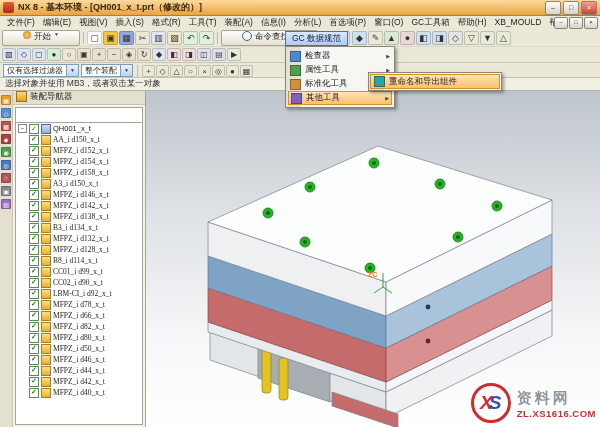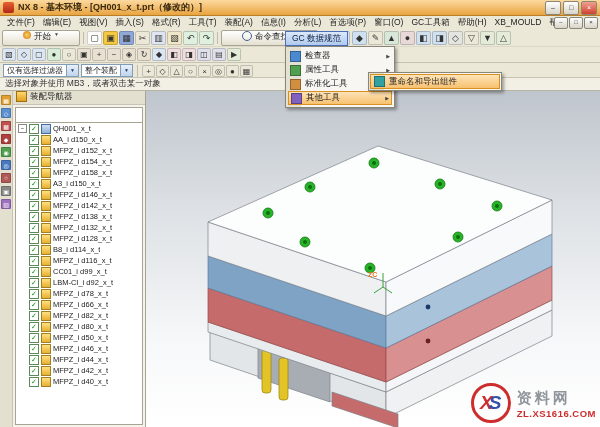--- a/index.html
+++ b/index.html
@@ -75,21 +75,21 @@
   
   .nav{position:absolute;left:13px;top:91px;bottom:0;width:133px;background:#f4f2ea;
     border-right:1px solid #a8a494;box-sizing:border-box;}
   .nav-header{height:13px;display:flex;align-items:flex-start;gap:3px;padding:0 3px;
     background:#e4e0d0;border-bottom:1px solid #c8c4b4;font-size:8.5px;}
   .nav-ico{width:9px;height:9px;background:linear-gradient(#ffd870,#e0a020);border:1px solid #a07010;}
   .nav-colhead{margin:2px;border:1px solid #a8a494;background:#fff;font-size:8px;padding:13px 3px;color:#333;}
   .tree{position:absolute;left:2px;right:2px;top:31px;bottom:2px;background:#fff;border:1px solid #a8a494;
     overflow:hidden;}
   .tree-row{height:11px;display:flex;align-items:center;gap:2px;padding-left:2px;font-size:7.5px;white-space:nowrap;}
-  .tree-row.child{padding-left:13px;}
+  .tree-row.child{padding-left:13px;font-family:Liberation Serif, serif;}
   .expander{width:7px;height:7px;border:1px solid #888;background:#fff;font-size:6px;line-height:6px;text-align:center;flex:0 0 auto;}
   .cb{width:8px;height:8px;border:1px solid #5a8a5a;background:#fff;color:#1a8a1a;font-size:7px;line-height:7px;
       text-align:center;font-weight:bold;flex:0 0 auto;}
   .node-ico{width:8px;height:8px;background:linear-gradient(#ffe080,#e8b030);border:1px solid #a08020;flex:0 0 auto;}
   .node-ico.asm{background:linear-gradient(#cfe0f4,#8fb0d8);border-color:#4868a0;}
   .lbl{overflow:hidden;text-overflow:ellipsis;}
 
   
   .viewport{position:absolute;left:146px;top:91px;right:0;bottom:0;
     background:linear-gradient(180deg,#bfc5cc 0%,#dde1e5 35%,#f7f8f9 75%,#ffffff 100%);}
@@ -503,51 +503,56 @@
             <span class="node-ico"></span>
             <span class="lbl">MFPZ_i d142_x_t</span>
           </div>
 
           <div class="tree-row child">
             <span class="cb">✓</span>
             <span class="node-ico"></span>
             <span class="lbl">MFPZ_i d138_x_t</span>
           </div>
 
+          <div class="tree-row child">
+            <span class="cb">✓</span>
+            <span class="node-ico"></span>
+            <span class="lbl">B3_i d134_x_t</span>
+          </div>
 
           <div class="tree-row child">
             <span class="cb">✓</span>
             <span class="node-ico"></span>
             <span class="lbl">MFPZ_i d132_x_t</span>
           </div>
 
           <div class="tree-row child">
             <span class="cb">✓</span>
             <span class="node-ico"></span>
             <span class="lbl">MFPZ_i d128_x_t</span>
           </div>
 
           <div class="tree-row child">
             <span class="cb">✓</span>
             <span class="node-ico"></span>
             <span class="lbl">B8_i d114_x_t</span>
           </div>
 
-          <div class="tree-row child">
-            <span class="cb">✓</span>
-            <span class="node-ico"></span>
-            <span class="lbl">MFPZ_i d116_x_t</span>
-          </div>
 
           <div class="tree-row child">
             <span class="cb">✓</span>
             <span class="node-ico"></span>
             <span class="lbl">CC01_i d99_x_t</span>
           </div>
 
+          <div class="tree-row child">
+            <span class="cb">✓</span>
+            <span class="node-ico"></span>
+            <span class="lbl">CC02_i d90_x_t</span>
+          </div>
 
           <div class="tree-row child">
             <span class="cb">✓</span>
             <span class="node-ico"></span>
             <span class="lbl">LBM-CI_i d92_x_t</span>
           </div>
 
           <div class="tree-row child">
             <span class="cb">✓</span>
             <span class="node-ico"></span>

